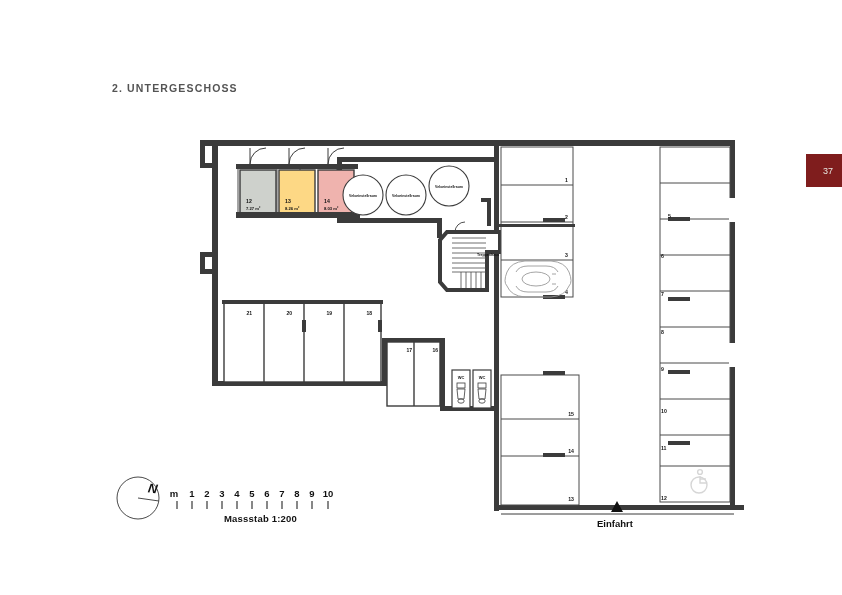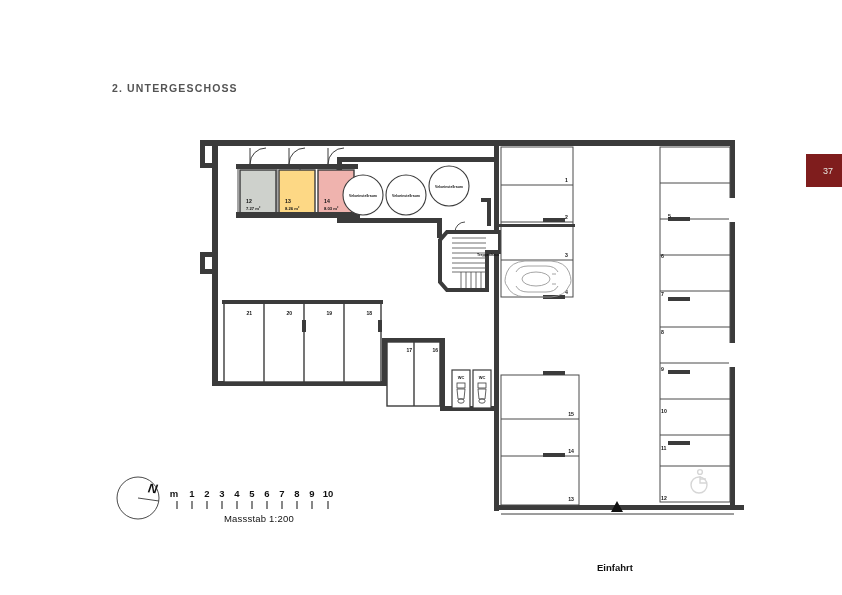--- a/index.html
+++ b/index.html
@@ -48,27 +48,27 @@
     position:relative;height:13px;font-size:9.5px;font-weight:bold;color:#111;
   }
   .ruler-nums span{position:absolute;top:0;transform:translateX(-50%);}
   .ruler-ticks{position:relative;height:9px;}
   .ruler-ticks i{
     position:absolute;top:0;width:1px;height:8px;background:#111;
     transform:translateX(-50%);
   }
   .scale-text{
     position:absolute;left:176px;top:513px;
-    font-size:9.5px;font-weight:normal;color:#111;letter-spacing:.2px;padding-left:48px;
+    font-size:9.5px;font-weight:bold;color:#111;letter-spacing:.2px;padding-left:48px;
   }
 
   
   .entrance-label{
     position:absolute;left:597px;top:518px;
-    font-size:9.5px;font-weight:bold;color:#111;margin-top:44px;
+    font-size:9.5px;font-weight:bold;color:#111;
   }
 </style>
 </head>
 <body>
 
 <div class="page">
 
   <div class="eyebrow">2. UNTERGESCHOSS</div>
 
   <div class="page-tab">

